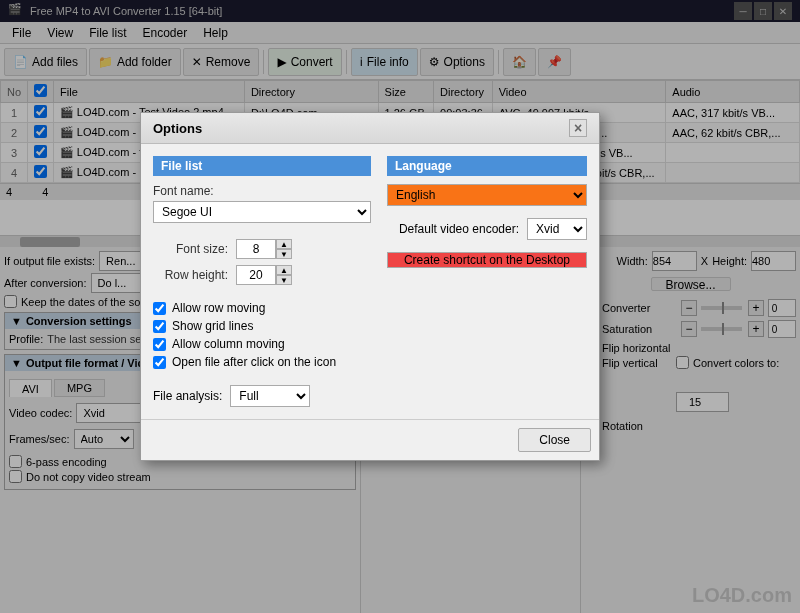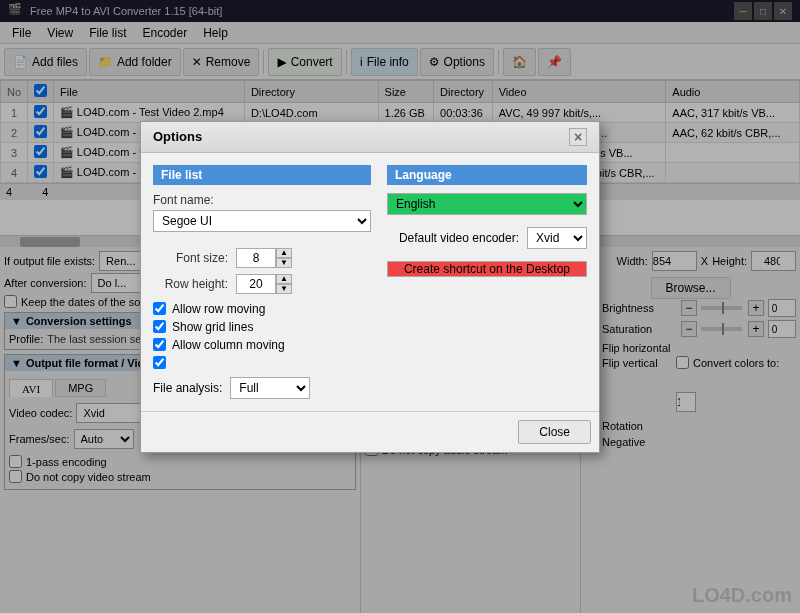--- a/index.html
+++ b/index.html
@@ -25,21 +25,21 @@
     .file-table td { border: 1px solid #e0e0e0; padding: 2px 6px; white-space: nowrap; overflow: hidden; }
     .file-table tr:nth-child(even) { background: #f8f8f8; }
     .row-num { width: 25px; text-align: center; color: #666; }
     .checkbox-cell { width: 25px; text-align: center; }
     .select-small { height: 20px; font-size: 11px; border: 1px solid #aaa; background: white; padding: 0 2px; }
     .section-header { background: #c8d8e8; padding: 2px 6px; font-weight: bold; font-size: 11px; display: flex; align-items: center; gap: 4px; }
     
     
     .format-tabs { display: flex; gap: 2px; margin: 4px 0; }
     .format-tab { padding: 2px 12px; background: #e8e8e8; border: 1px solid #ccc; cursor: pointer; font-size: 11px; }
-    .format-tab.active { background: white; border-bottom: none; font-family: Liberation Serif, serif; }
+    .format-tab.active { background: white; border-bottom: none; }
     .codec-row { display: flex; align-items: center; gap: 4px; margin: 2px 0; }
     
     
     .check-row { display: flex; align-items: center; gap: 4px; margin: 2px 0; }
     .num-input { width: 30px; height: 18px; font-size: 11px; border: 1px solid #aaa; text-align: center; }
     
     
     .modal-overlay { position: fixed; top: 0; left: 0; right: 0; bottom: 0; background: rgba(0,0,0,0.3); z-index: 100; display: flex; align-items: center; justify-content: center; }
     .modal { background: #f0f0f0; border: 1px solid #999; box-shadow: 4px 4px 12px rgba(0,0,0,0.4); width: 460px; font-size: 12px; position: relative; top: -20px; left: -30px; }
     .modal-title { background: linear-gradient(to bottom, #e8e8e8, #d8d8d8); border-bottom: 1px solid #bbb; padding: 6px 12px; font-weight: bold; display: flex; align-items: center; justify-content: space-between; font-size: 13px; }
@@ -52,21 +52,21 @@
     .form-label { margin-bottom: 3px; color: #333; }
     .form-select { width: 100%; height: 22px; font-size: 12px; border: 1px solid #aaa; background: white; padding: 0 4px; }
     .form-row { display: flex; align-items: center; gap: 8px; margin-bottom: 6px; }
     .form-row label { width: 75px; text-align: right; color: #333; }
     .spinner-input { display: flex; align-items: center; }
     .spinner-input input { width: 40px; height: 20px; border: 1px solid #aaa; text-align: center; font-size: 12px; }
     .spinner-btns { display: flex; flex-direction: column; }
     .spinner-btn { width: 16px; height: 10px; background: #e0e0e0; border: 1px solid #aaa; cursor: pointer; font-size: 8px; display: flex; align-items: center; justify-content: center; }
     .checkbox-group { margin-bottom: 4px; display: flex; align-items: center; gap: 6px; }
     .file-analysis-row { display: flex; align-items: center; gap: 8px; margin-top: 8px; }
-    .lang-select { width: 100%; height: 22px; font-size: 12px; border: 1px solid #aaa; background: #22c55e; padding: 0 4px; }
+    .lang-select { width: 100%; height: 22px; font-size: 12px; border: 1px solid #aaa; background: #f97316; padding: 0 4px; }
     .encoder-row { margin-top: 12px; display: flex; align-items: center; gap: 8px; justify-content: flex-end; }
     .encoder-select { width: 60px; height: 22px; font-size: 12px; border: 1px solid #aaa; background: white; padding: 0 4px; }
     .desktop-btn { margin-top: 12px; width: 100%; height: 16px; background: #ef4444; border: 1px solid #aaa; cursor: pointer; font-size: 12px; }
     .modal-footer { border-top: 1px solid #ccc; padding: 8px; display: flex; justify-content: flex-end; }
     .close-btn { padding: 4px 20px; background: #e8e8e8; border: 1px solid #aaa; cursor: pointer; font-size: 12px; border-radius: 2px; }
     
     .info-btn { background: #d4e8f4; }
     
     
     .h-scroll { height: 12px; background: #e0e0e0; border-top: 1px solid #ccc; display: flex; align-items: center; }
@@ -258,21 +258,21 @@
               <select class="select-small" style="width:60px;"><option>Auto</option></select>
             </div>
             <div class="codec-row">
               <span>Aspect:</span>
               <select class="select-small" style="width:60px;"><option>Auto</option></select>
             </div>
           </div>
           <div style="margin-top:4px;">
             <div class="check-row">
               <input type="checkbox" style="">
-              <span>1-pass encoding</span>
+              <span>6-pass encoding</span>
             </div>
             <div class="check-row">
               <input type="checkbox" style="">
               <span>Do not copy video stream</span>
             </div>
           </div>
         </div>
       </div>
     </div>
 
@@ -305,28 +305,28 @@
       </div>
     </div>
 
     <div style="width:220px; padding:4px; font-size:11px; border-left:1px solid #ccc; position:relative;">
 
       <div style="display:flex; align-items:center; gap:4px; margin-bottom:6px; justify-content:flex-end;">
         <span>Width:</span>
         <input type="number" value="854" style="width: 45px; height: 20px; border: 1px solid rgb(170, 170, 170); font-size: 11px;">
         <span>X</span>
         <span>Height:</span>
-        <input type="number" value="480" style="width: 45px; height: 20px; border: 1px solid rgb(170, 170, 170); font-size: 11px; padding-left: 12px;">
-      </div>
-
-      <button style="display:block; margin:0 auto 0 auto; width:80px; height:22px;" class="toolbar-btn">Browse...</button>
+        <input type="number" value="480" style="width: 45px; height: 20px; border: 1px solid rgb(170, 170, 170); font-size: 11px;">
+      </div>
+
+      <button style="display:block; margin:0 auto 8px auto; width:80px; height:14px;" class="toolbar-btn">Browse...</button>
 
       <div style="display:flex; align-items:center; gap:4px; margin-bottom:3px;">
         <input type="checkbox" style="">
-        <span style="width:75px;">Brightness</span>
+        <span style="width:75px;">Converter</span>
         <div class="minus-btn">−</div>
         <div style="flex:1; height:4px; background:#ccc; position:relative;">
           <div style="position:absolute; width:2px; height:12px; background:#888; top:-4px; left:50%;"></div>
         </div>
         <div class="plus-btn">+</div>
         <input type="number" value="0" style="width: 28px; height: 18px; border: 1px solid rgb(170, 170, 170); font-size: 10px; text-align: center;">
       </div>
 
       <div style="display:flex; align-items:center; gap:4px; margin-bottom:3px;">
         <input type="checkbox" style="">
@@ -347,27 +347,23 @@
       <div style="display:flex; align-items:center; gap:4px; margin-bottom:3px;">
         <input type="checkbox" style="">
         <span style="width:70px;">Flip vertical</span>
         <input type="checkbox" style="">
         <span>Convert colors to:</span>
       </div>
 
       <div style="display:flex; align-items:center; gap:4px; margin-bottom:3px;">
         <input type="checkbox" style="">
         <span style="width:70px;margin-top:48px;">Rotation</span>
-        <input type="number" value="15" style="width: 20px; height: 20px; border: 1px solid rgb(170, 170, 170); font-size: 11px; text-align: center;">
-      </div>
-
-      <div class="check-row">
-        <input type="checkbox" style="">
-        <span>Negative</span>
-      </div>
+        <input type="number" value="15" style="width: 53px; height: 20px; border: 1px solid rgb(170, 170, 170); font-size: 11px; text-align: center;">
+      </div>
+
 
       <div style="position:absolute; bottom:6px; right:8px; opacity:0.35; font-size:20px; font-weight:bold; color:#888;">LO4D.com</div>
     </div>
   </div>
 </div>
 
 <div class="modal-overlay">
   <div class="modal">
     <div class="modal-title">
       <span>Options</span>
@@ -400,35 +396,36 @@
           <label>Row height:</label>
           <div class="spinner-input">
             <input type="text" value="20" class="num-input" style="">
             <div class="spinner-btns">
               <button class="spinner-btn">▲</button>
               <button class="spinner-btn">▼</button>
             </div>
           </div>
         </div>
 
-        <div style="margin:8px 0;">
+        <div style="margin:16px 0;">
           <div class="checkbox-group">
             <input type="checkbox" checked="" style="">
             <span>Allow row moving</span>
           </div>
           <div class="checkbox-group">
             <input type="checkbox" checked="" style="">
             <span>Show grid lines</span>
           </div>
           <div class="checkbox-group">
             <input type="checkbox" checked="" style="">
             <span>Allow column moving</span>
           </div>
           <div class="checkbox-group">
             <input type="checkbox" checked="" style="">
+            <span>Open file after click on the icon</span>
           </div>
         </div>
 
         <div class="file-analysis-row">
           <span>File analysis:</span>
           <select class="form-select" style="width:80px;">
             <option>Full</option>
           </select>
         </div>
       </div>

